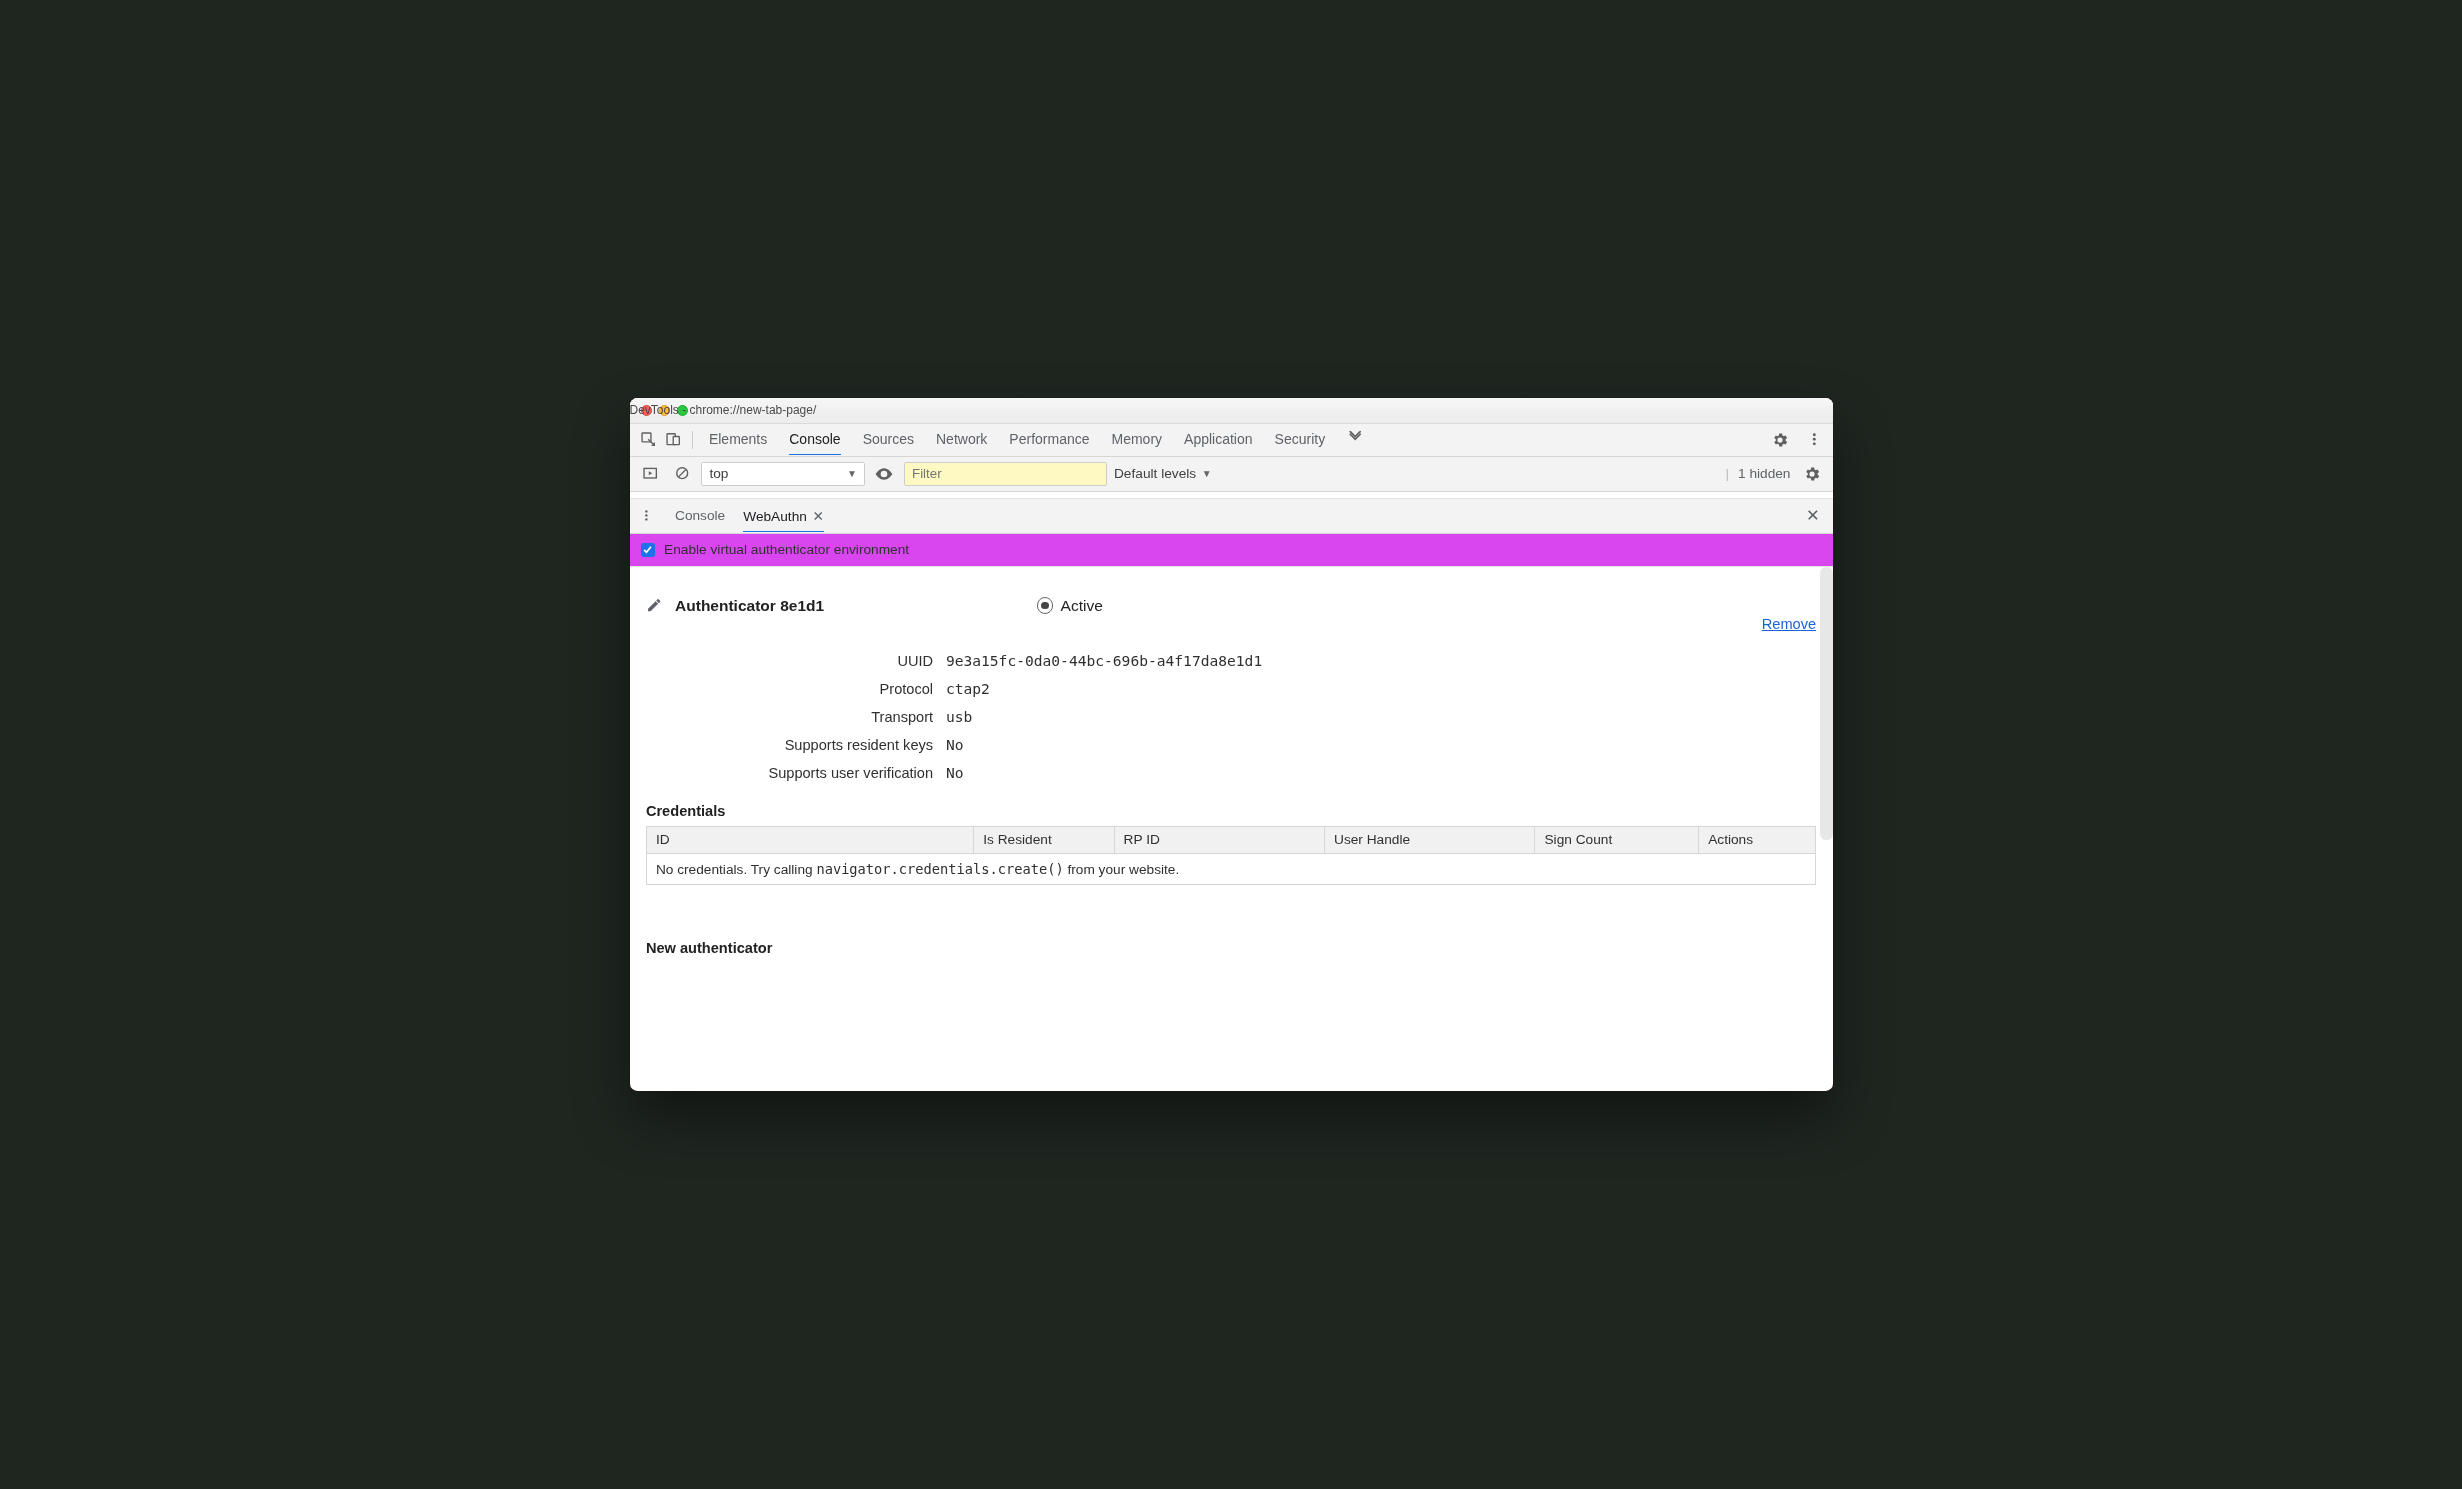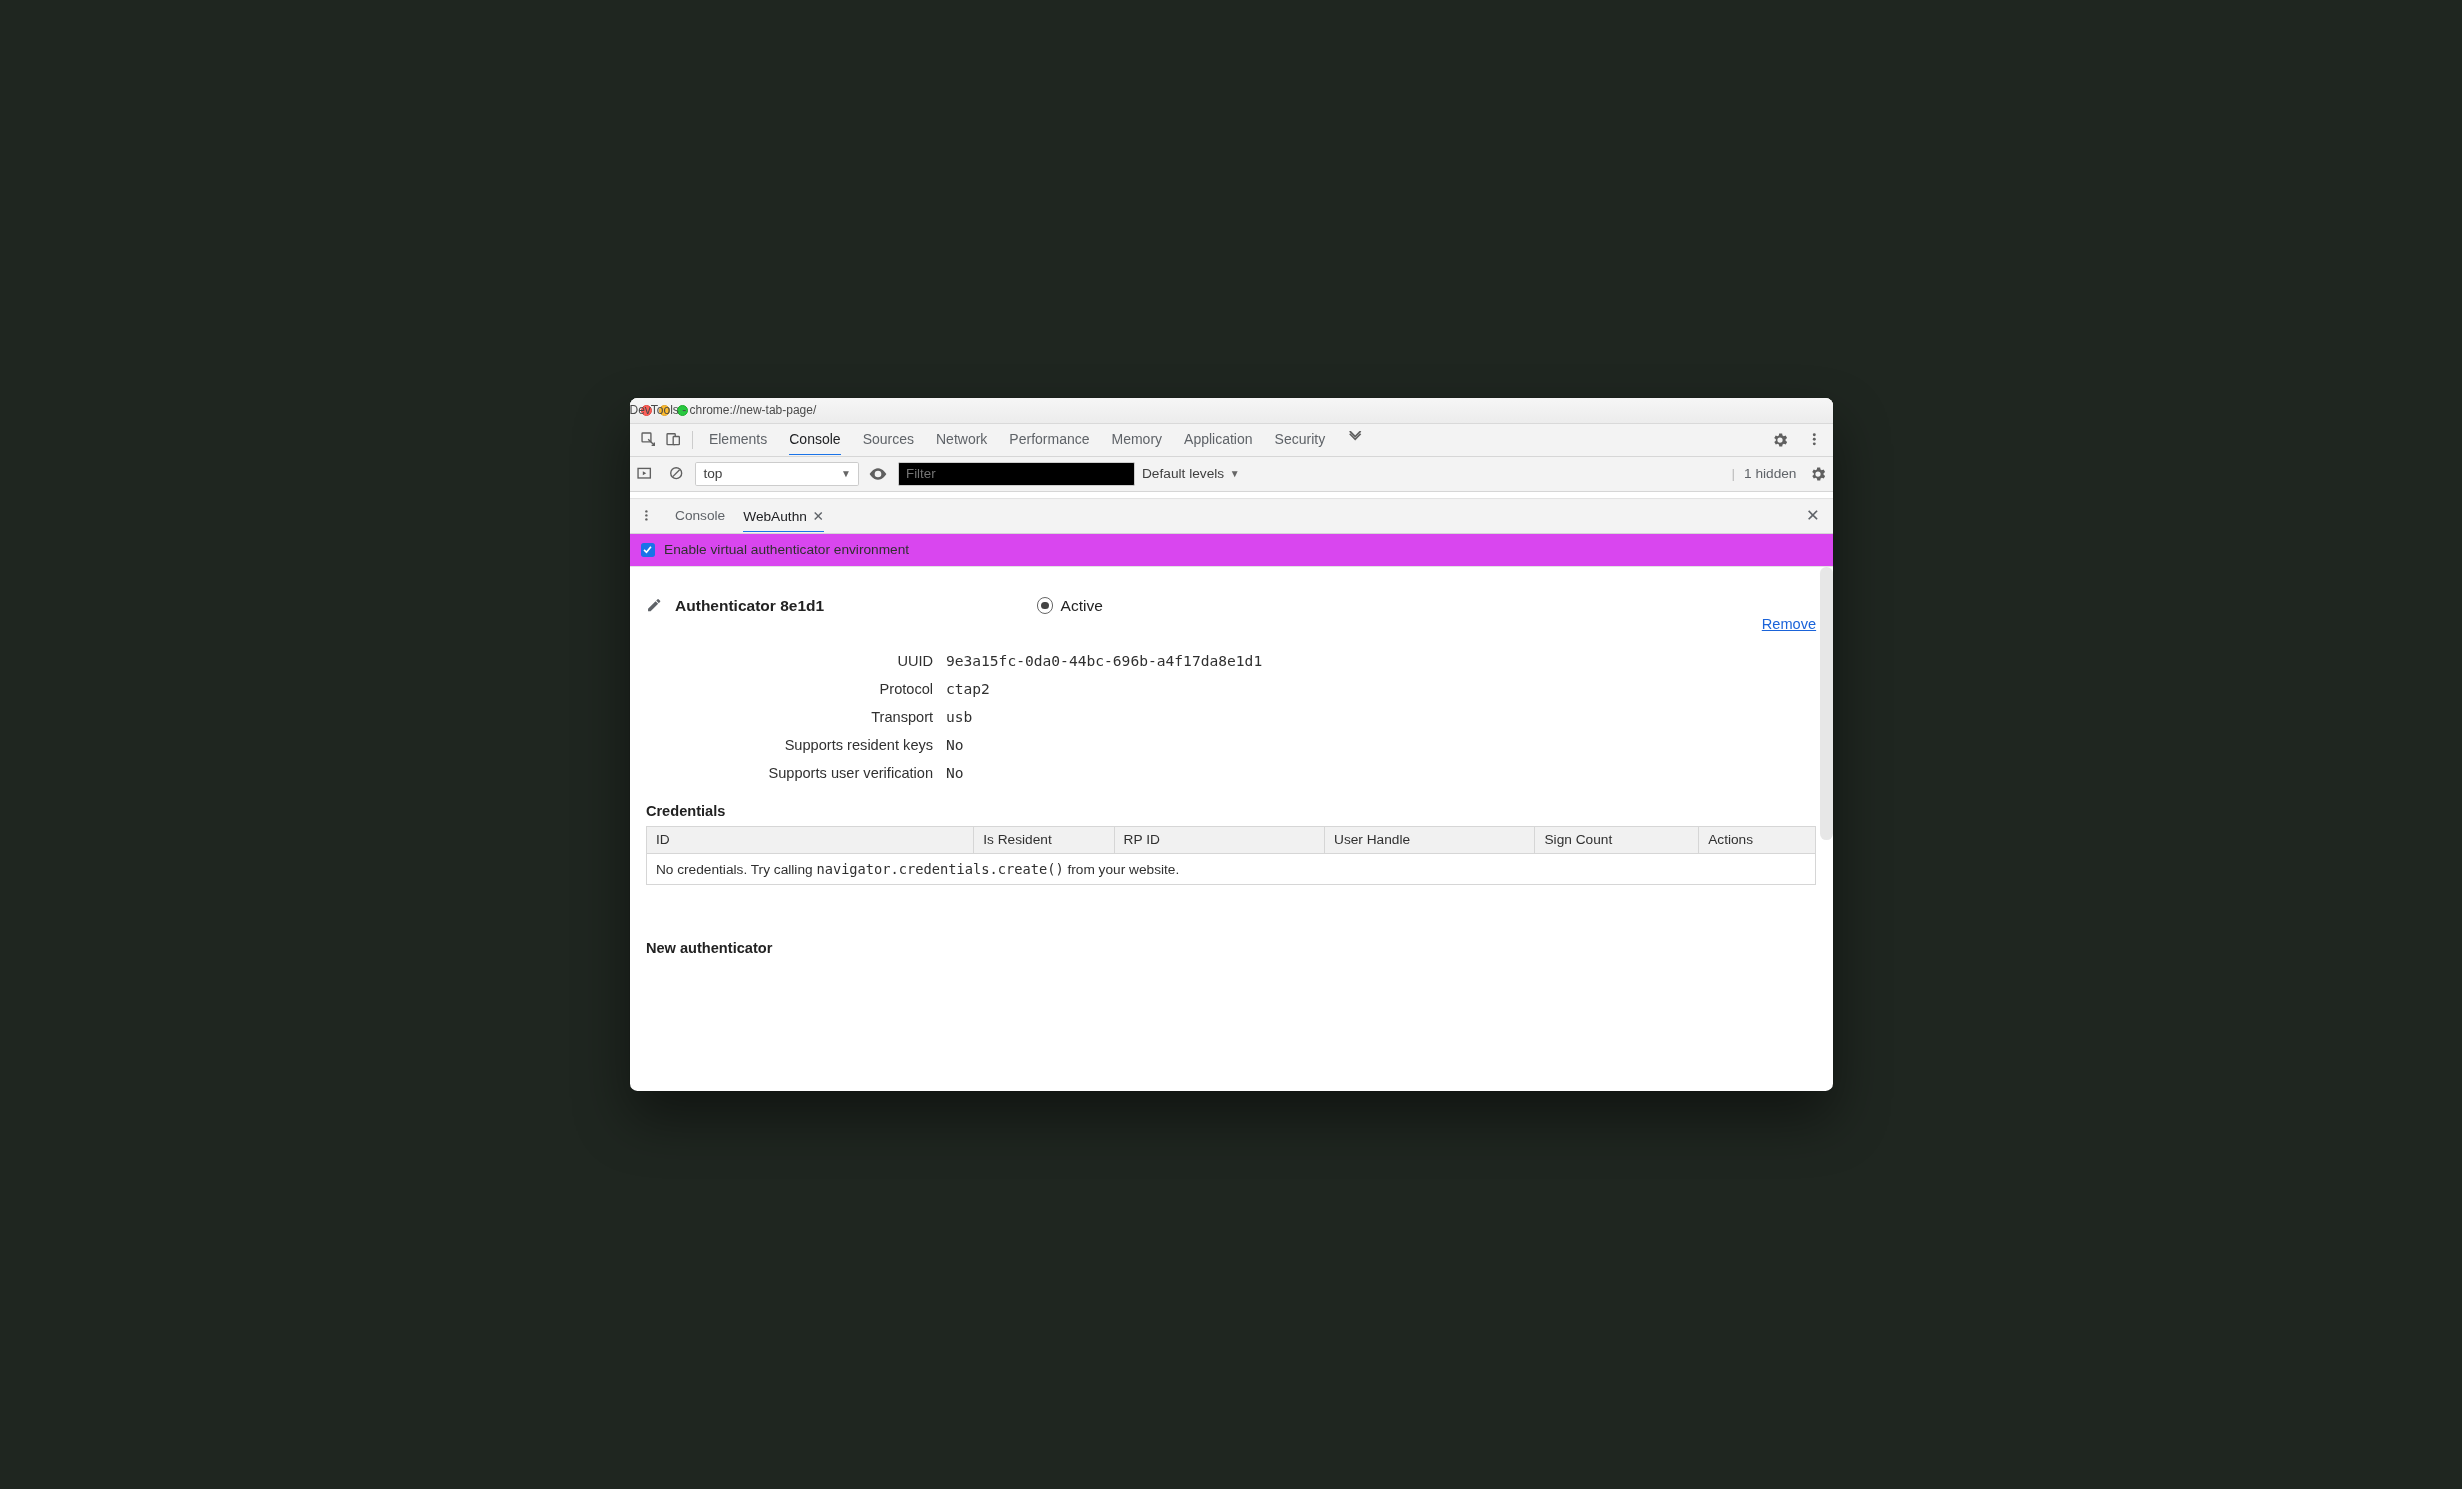--- a/index.html
+++ b/index.html
@@ -52,29 +52,29 @@
     color:#606060;border-radius:2.7px;
   }
   .tabstrip .sep{width:0.9px;height:18px;background:#ccc;margin:0 5.5px;}
   .tabs{display:flex;gap:22px;margin-left:11px;font-size:14px;color:#5f6368;}
   .tab{padding:6.4px 0;cursor:pointer;}
   .tab.active{color:#202124;border-bottom:1.8px solid #1a73e8;margin-bottom:-0.9px;}
   .tabstrip .right{margin-left:auto;display:flex;align-items:center;gap:9px;color:#606060;}
   
   .filterbar{
     height:35px;background:#f3f3f3;border-bottom:0.9px solid #d6d6d6;
-    display:flex;align-items:center;padding:0 3px;gap:7.3px;font-size:13.7px;color:#5f6368;
+    display:flex;align-items:center;padding:0 9px;gap:7.3px;font-size:13.7px;color:#5f6368;
   }
   .filterbar .iconbtn{width:24px;height:24px;display:flex;align-items:center;justify-content:center;}
   .context-select{
     height:24px;min-width:164px;background:#fff;border:0.9px solid #ccc;border-radius:1.8px;
     display:flex;align-items:center;padding:0 7.3px;justify-content:space-between;color:#404040;
   }
   .filter-input{
-    height:24px;width:237px;border:0.9px solid #ccc;background:#000000;border-radius:1.8px;
+    height:24px;width:203px;border:0.9px solid #ccc;background:#fef9c3;border-radius:1.8px;
     padding:0 7.3px;color:#888;
   }
   .levels{display:flex;align-items:center;gap:5.5px;color:#404040;}
   .hidden-count{margin-left:auto;color:#5f6368;}
   
   .spacer{height:7.3px;background:#fff;border-bottom:0.9px solid #e3e3e3;}
   
   .drawer-tabs{
     height:35px;background:#f3f3f3;border-bottom:0.9px solid #d6d6d6;
     display:flex;align-items:center;padding:0 5.5px;gap:18px;font-size:13.7px;color:#5f6368;

